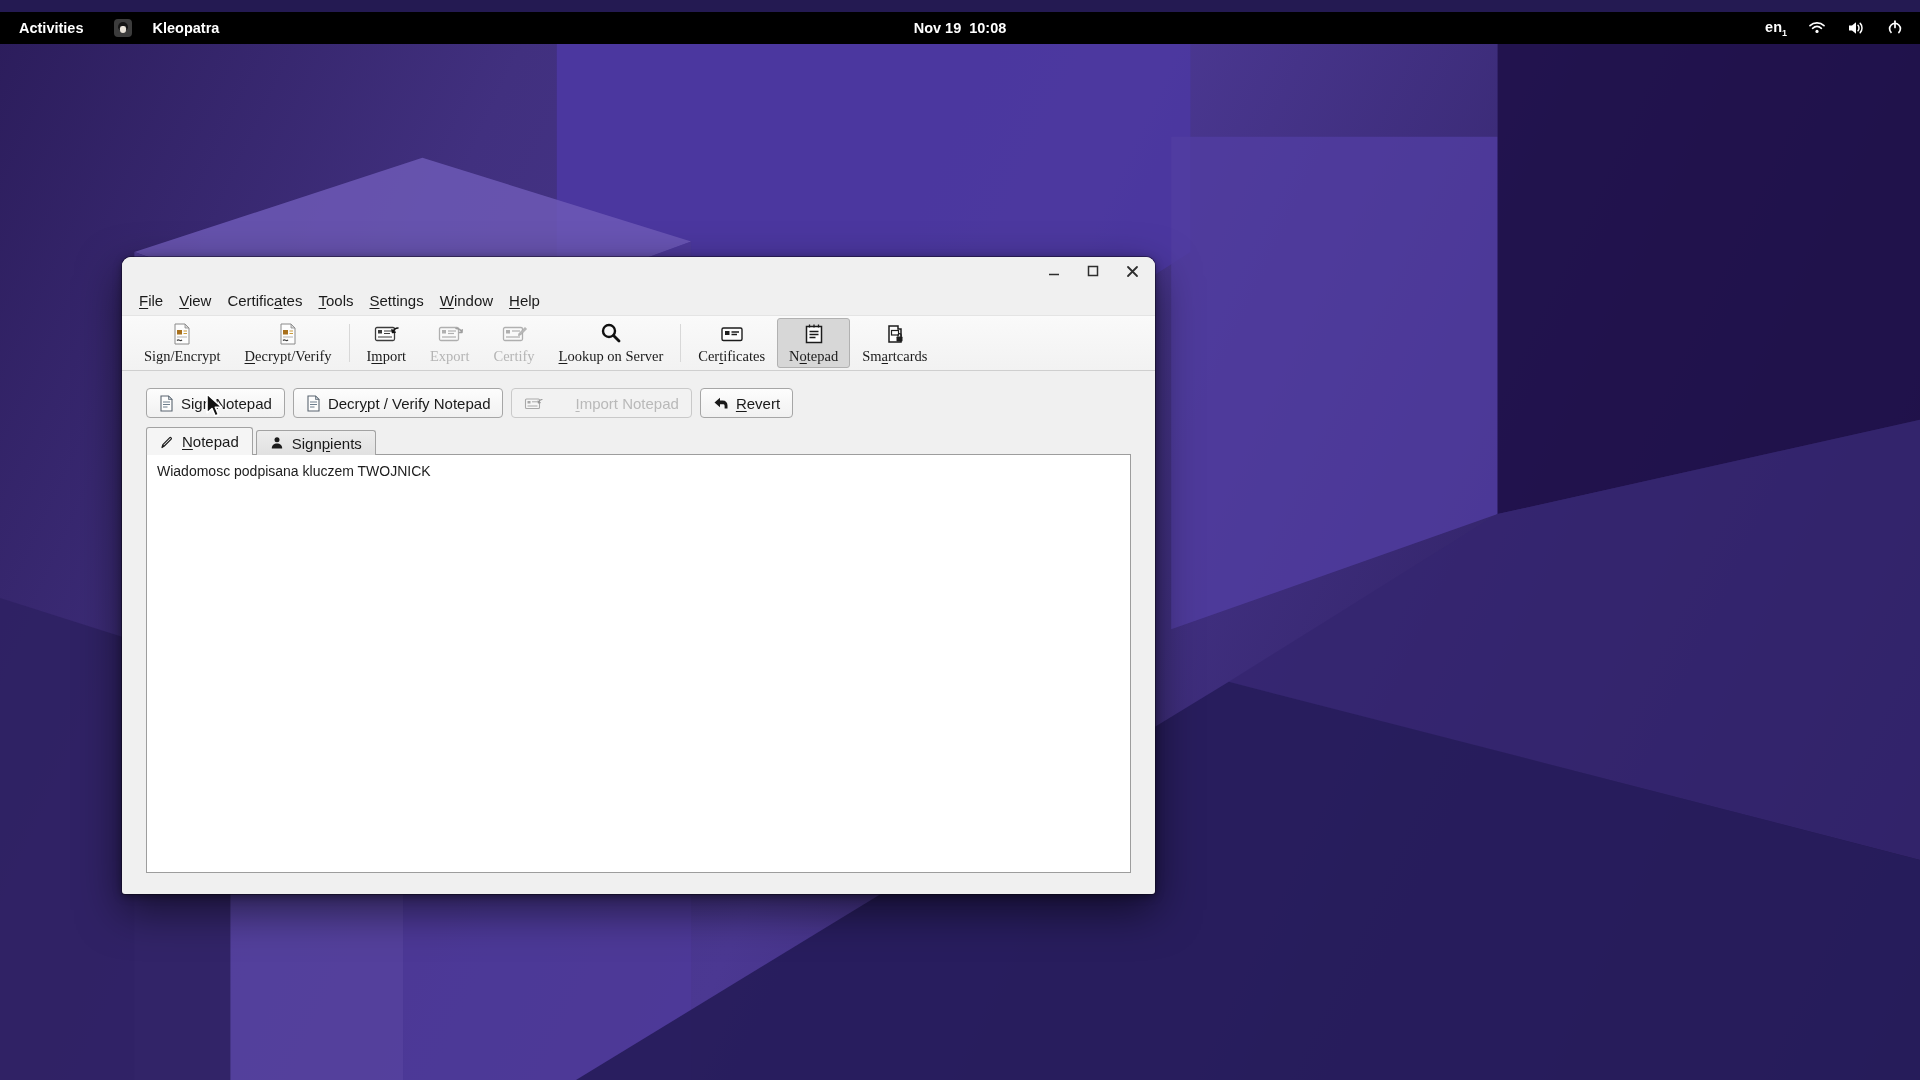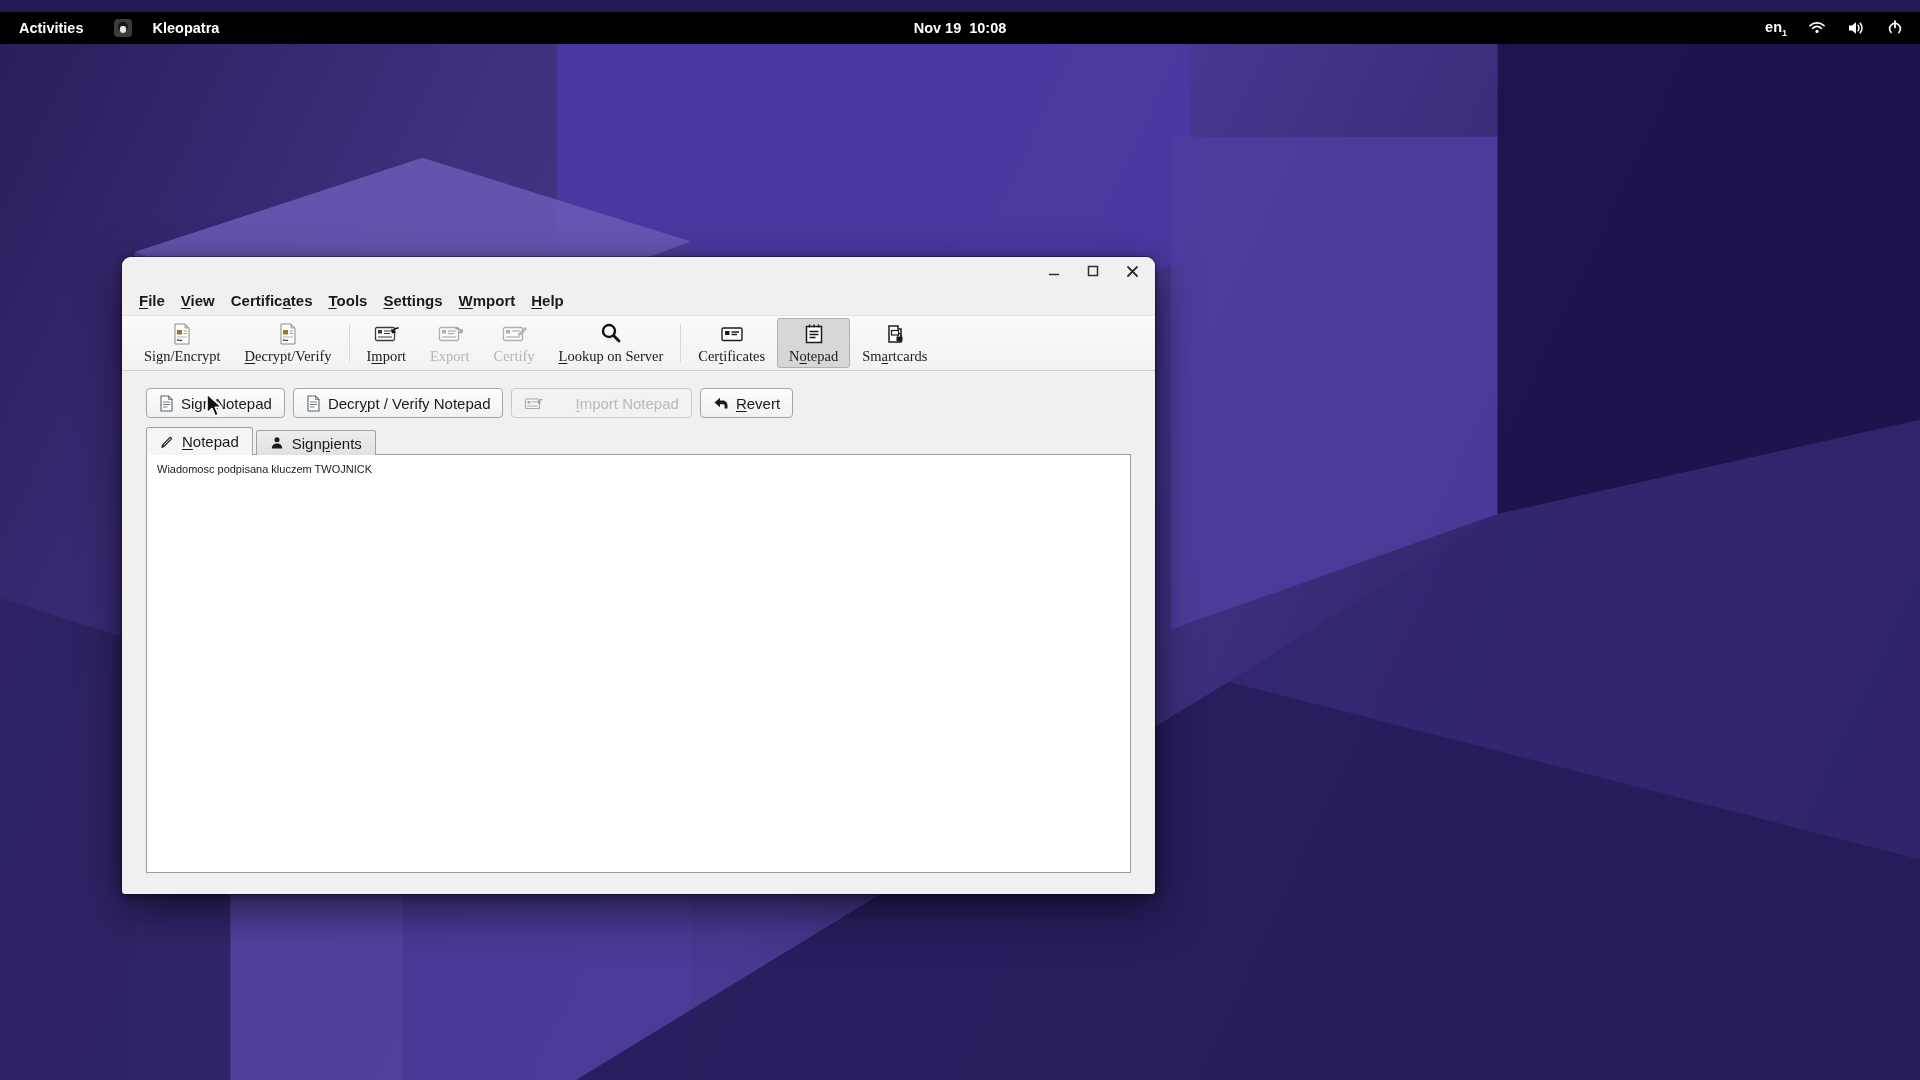--- a/index.html
+++ b/index.html
@@ -38,21 +38,21 @@
   
   .window { position:absolute; left:122px; top:257px; width:1033px; height:637px;
     background:#f0f0f0; border-radius:9px 9px 3px 3px; overflow:hidden;
     box-shadow:0 2px 8px rgba(0,0,0,.4), 0 16px 44px rgba(0,0,0,.55), 0 0 0 1px rgba(20,10,40,.45); z-index:10; }
   .titlebar { height:28px; background:#f0f0f0; display:flex; align-items:center; justify-content:flex-end; padding-right:16px; gap:25px; }
   .wctl { width:14px; height:14px; display:flex; align-items:center; justify-content:center; cursor:default; }
   .wctl svg { display:block; }
 
   .menubar { height:30px; display:flex; align-items:center; padding-left:9px; font-size:15px; color:#1a1a1a;
     background:#f0f0f0; }
-  .menu-item { padding:4px 8px; cursor:default;font-weight:bold; }
+  .menu-item { padding:4px 8px; cursor:default; }
   .mn { text-decoration:underline; text-underline-offset:2px; }
 
   .toolbar { height:56px; display:flex; align-items:center; padding:0 10px;
     background:linear-gradient(#fafafa,#f2f2f2); border-top:1px solid #e4e4e4; border-bottom:1px solid #cfcfcf; }
   .tool { display:flex; flex-direction:column; align-items:center; justify-content:center; gap:2px;
     padding:3px 11px; font-size:14.5px; color:#1a1a1a; border:1px solid transparent; border-radius:3px; height:50px;font-family:Liberation Serif, serif; }
   .tool .ticon { height:24px; display:flex; align-items:flex-end; }
   .tool.active { background:#d7d7d7; border-color:#b1b1b1; }
   .tool.disabled { color:#b4b4b4; }
   .tool.disabled .ticon { opacity:.38; filter:grayscale(1); }
@@ -65,21 +65,21 @@
   .btn.disabled { color:#b9b9b9; border-color:#c9c9c9; background:#f2f2f2;gap:32px; }
   .btn.disabled .bicon { opacity:.4; filter:grayscale(1); }
 
   .tabs { display:flex; align-items:flex-end; margin:9px 24px 0 24px; position:relative; z-index:2; }
   .tab { display:flex; align-items:center; gap:8px; height:25px; padding:0 13px; font-size:15px; color:#1a1a1a;
     background:linear-gradient(#ededed,#e1e1e1); border:1px solid #a2a2a2; border-bottom:none; border-radius:3px 3px 0 0; margin-right:3px; }
   .tab.active { background:#f5f5f5; height:28px; }
   .tab .tabicon { display:flex; }
 
   .pane { margin:0 24px; height:419px; background:#ffffff; border:1px solid #9d9d9d; margin-top:-1px;
-    padding:8px 10px; font-size:11px; color:#1c1c1c; position:relative; z-index:1; }
+    padding:8px 10px; font-size:14px; color:#1c1c1c; position:relative; z-index:1; }
 
   
   .cursor { position:absolute; left:204px; top:392px; z-index:99; }
 </style>
 </head>
 <body>
 
 <div class="wallpaper">
   <div class="wp wp1"></div>
   <div class="wp wp2"></div>
@@ -145,21 +145,21 @@
         </svg>
     </div>
   </div>
 
   <div class="menubar">
     <span class="menu-item"><span></span><span class="mn">F</span><span>ile</span></span>
     <span class="menu-item"><span></span><span class="mn">V</span><span>iew</span></span>
     <span class="menu-item"><span>Certific</span><span class="mn">a</span><span>tes</span></span>
     <span class="menu-item"><span></span><span class="mn">T</span><span>ools</span></span>
     <span class="menu-item"><span></span><span class="mn">S</span><span>ettings</span></span>
-    <span class="menu-item"><span></span><span class="mn">W</span><span>mport</span></span>
+    <span class="menu-item"><span></span><span class="mn">W</span><span>indow</span></span>
     <span class="menu-item"><span></span><span class="mn">H</span><span>elp</span></span>
   </div>
 
   <div class="toolbar">
 
     <div class="tool">
       <span class="ticon">
         <svg width="22" height="24" viewBox="0 0 22 24">
           <path d="M4 2 H14 L18 6 V22 H4 Z" fill="#fdfdfd" stroke="#8a8a8a" stroke-width="1"></path>
           <path d="M14 2 L14 6 H18 Z" fill="#d9d9d9" stroke="#8a8a8a" stroke-width="0.8"></path>

